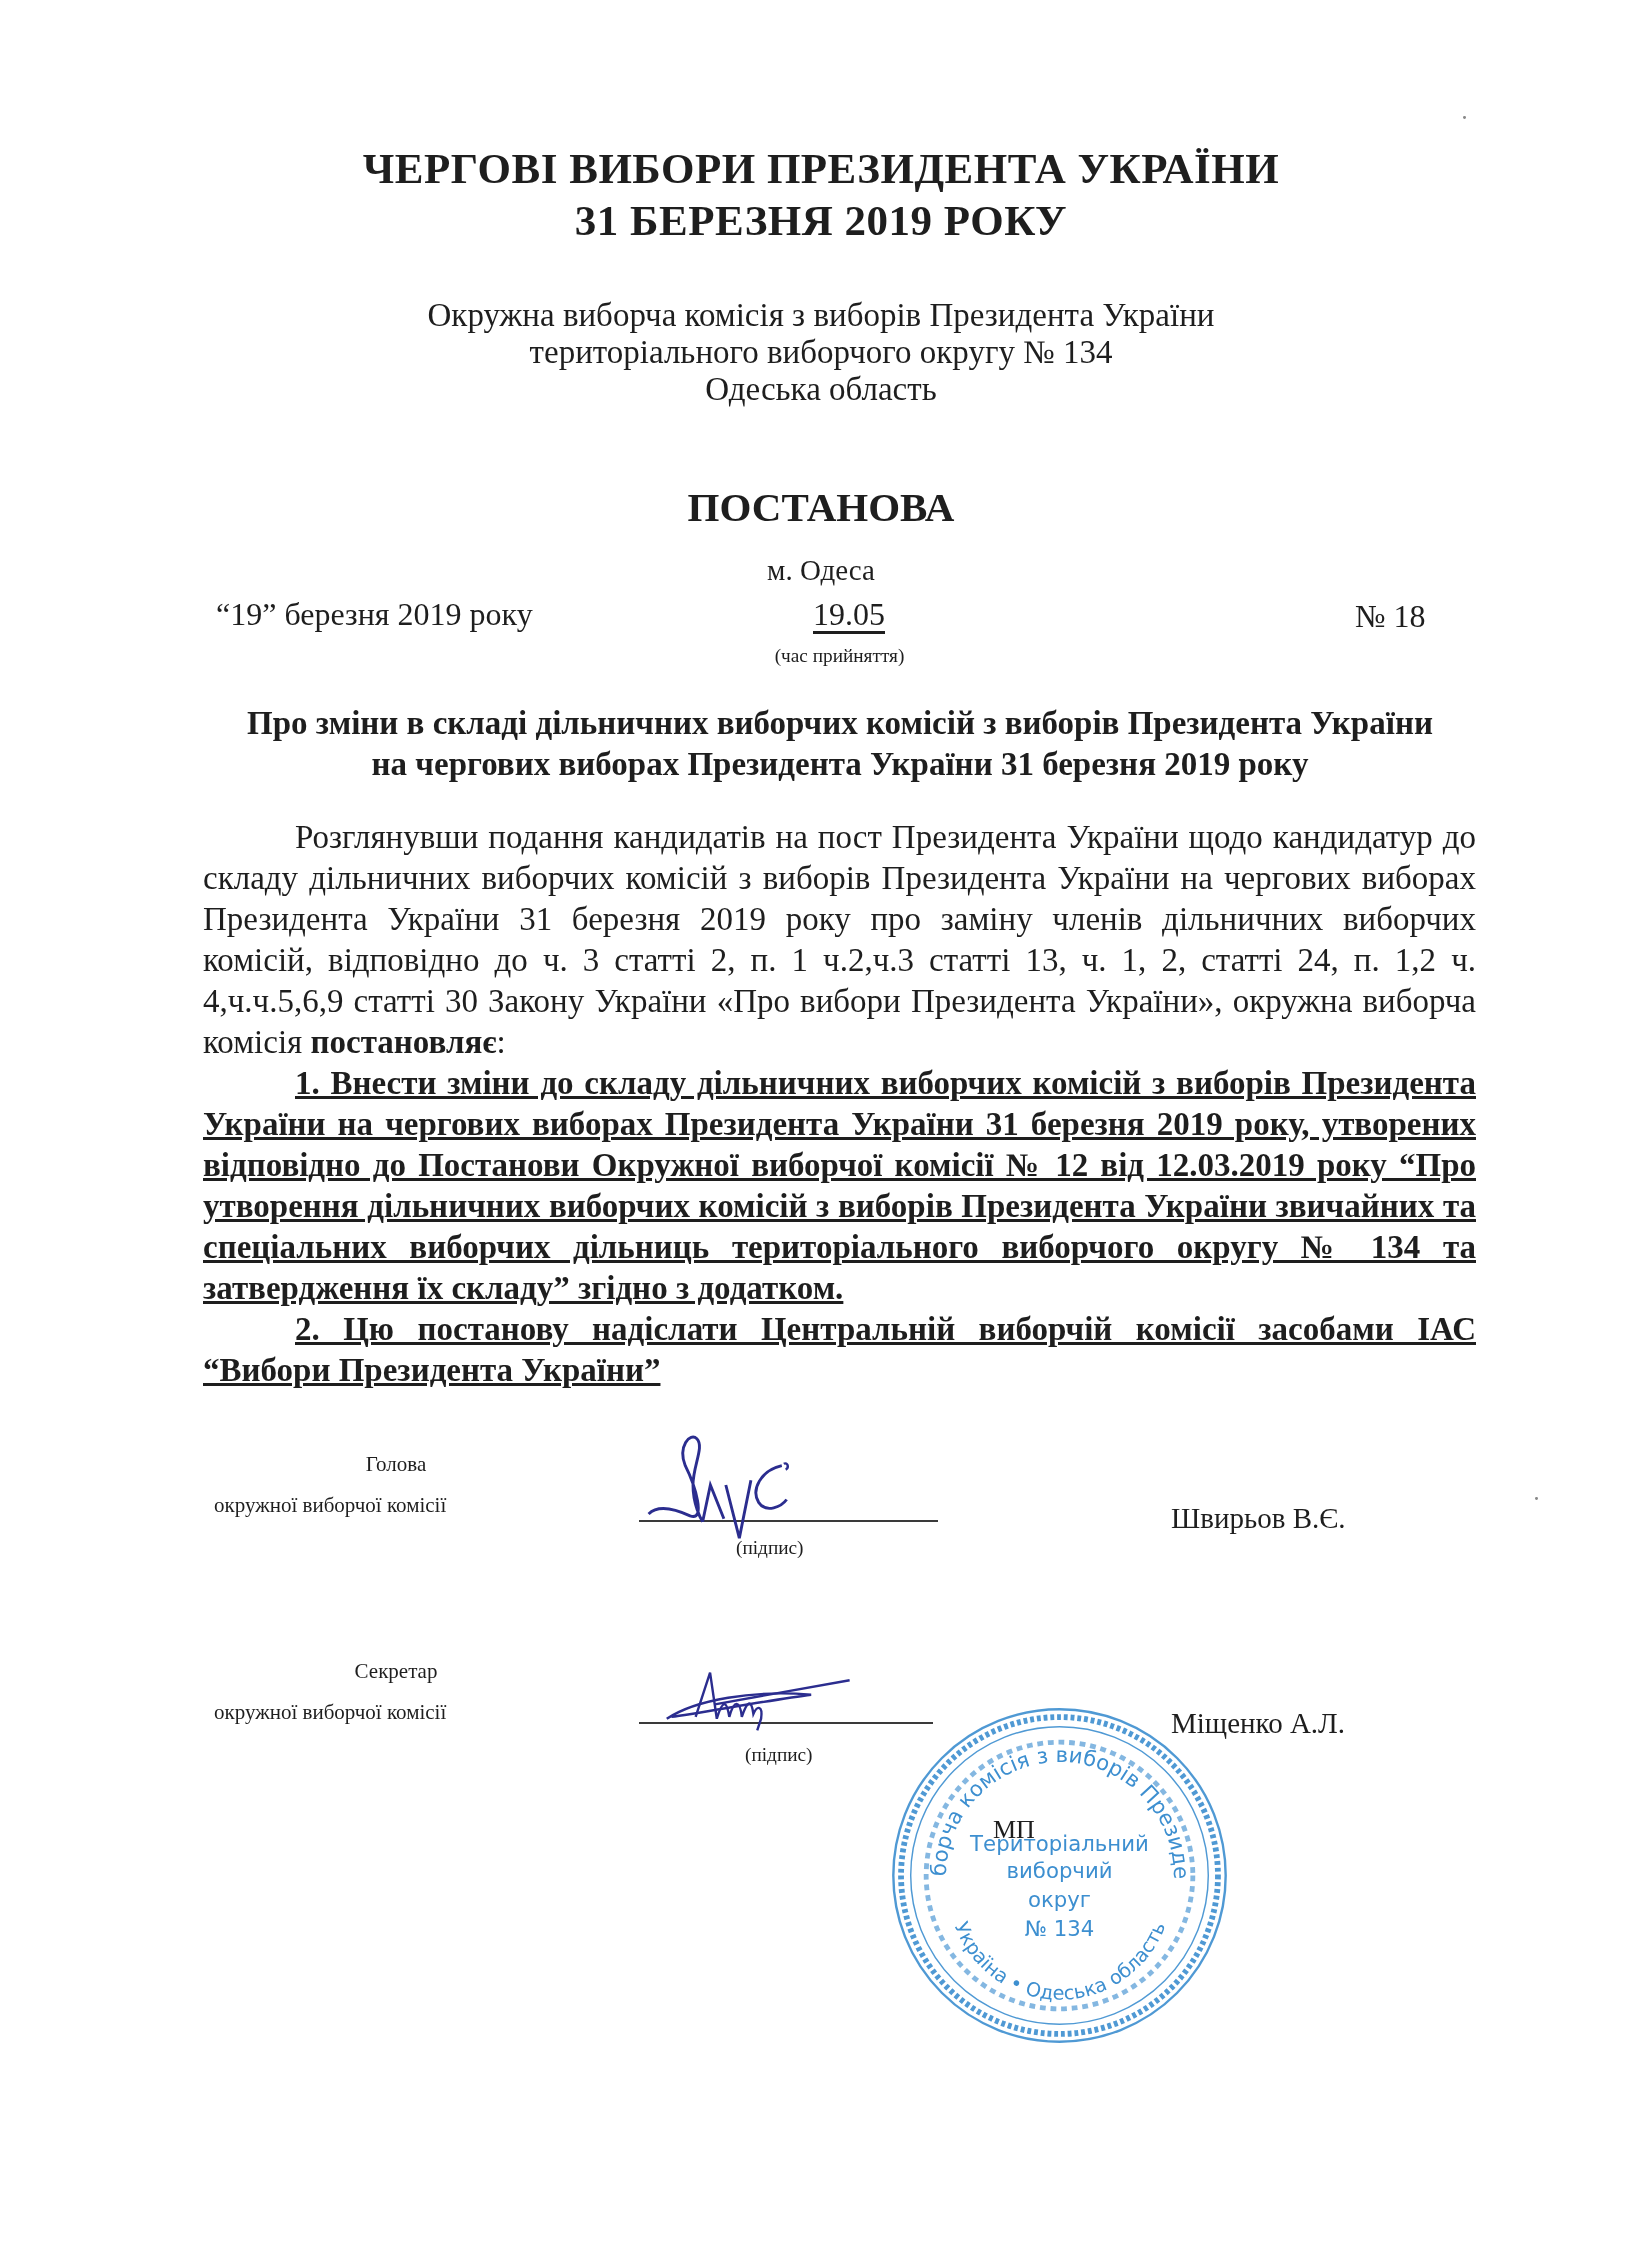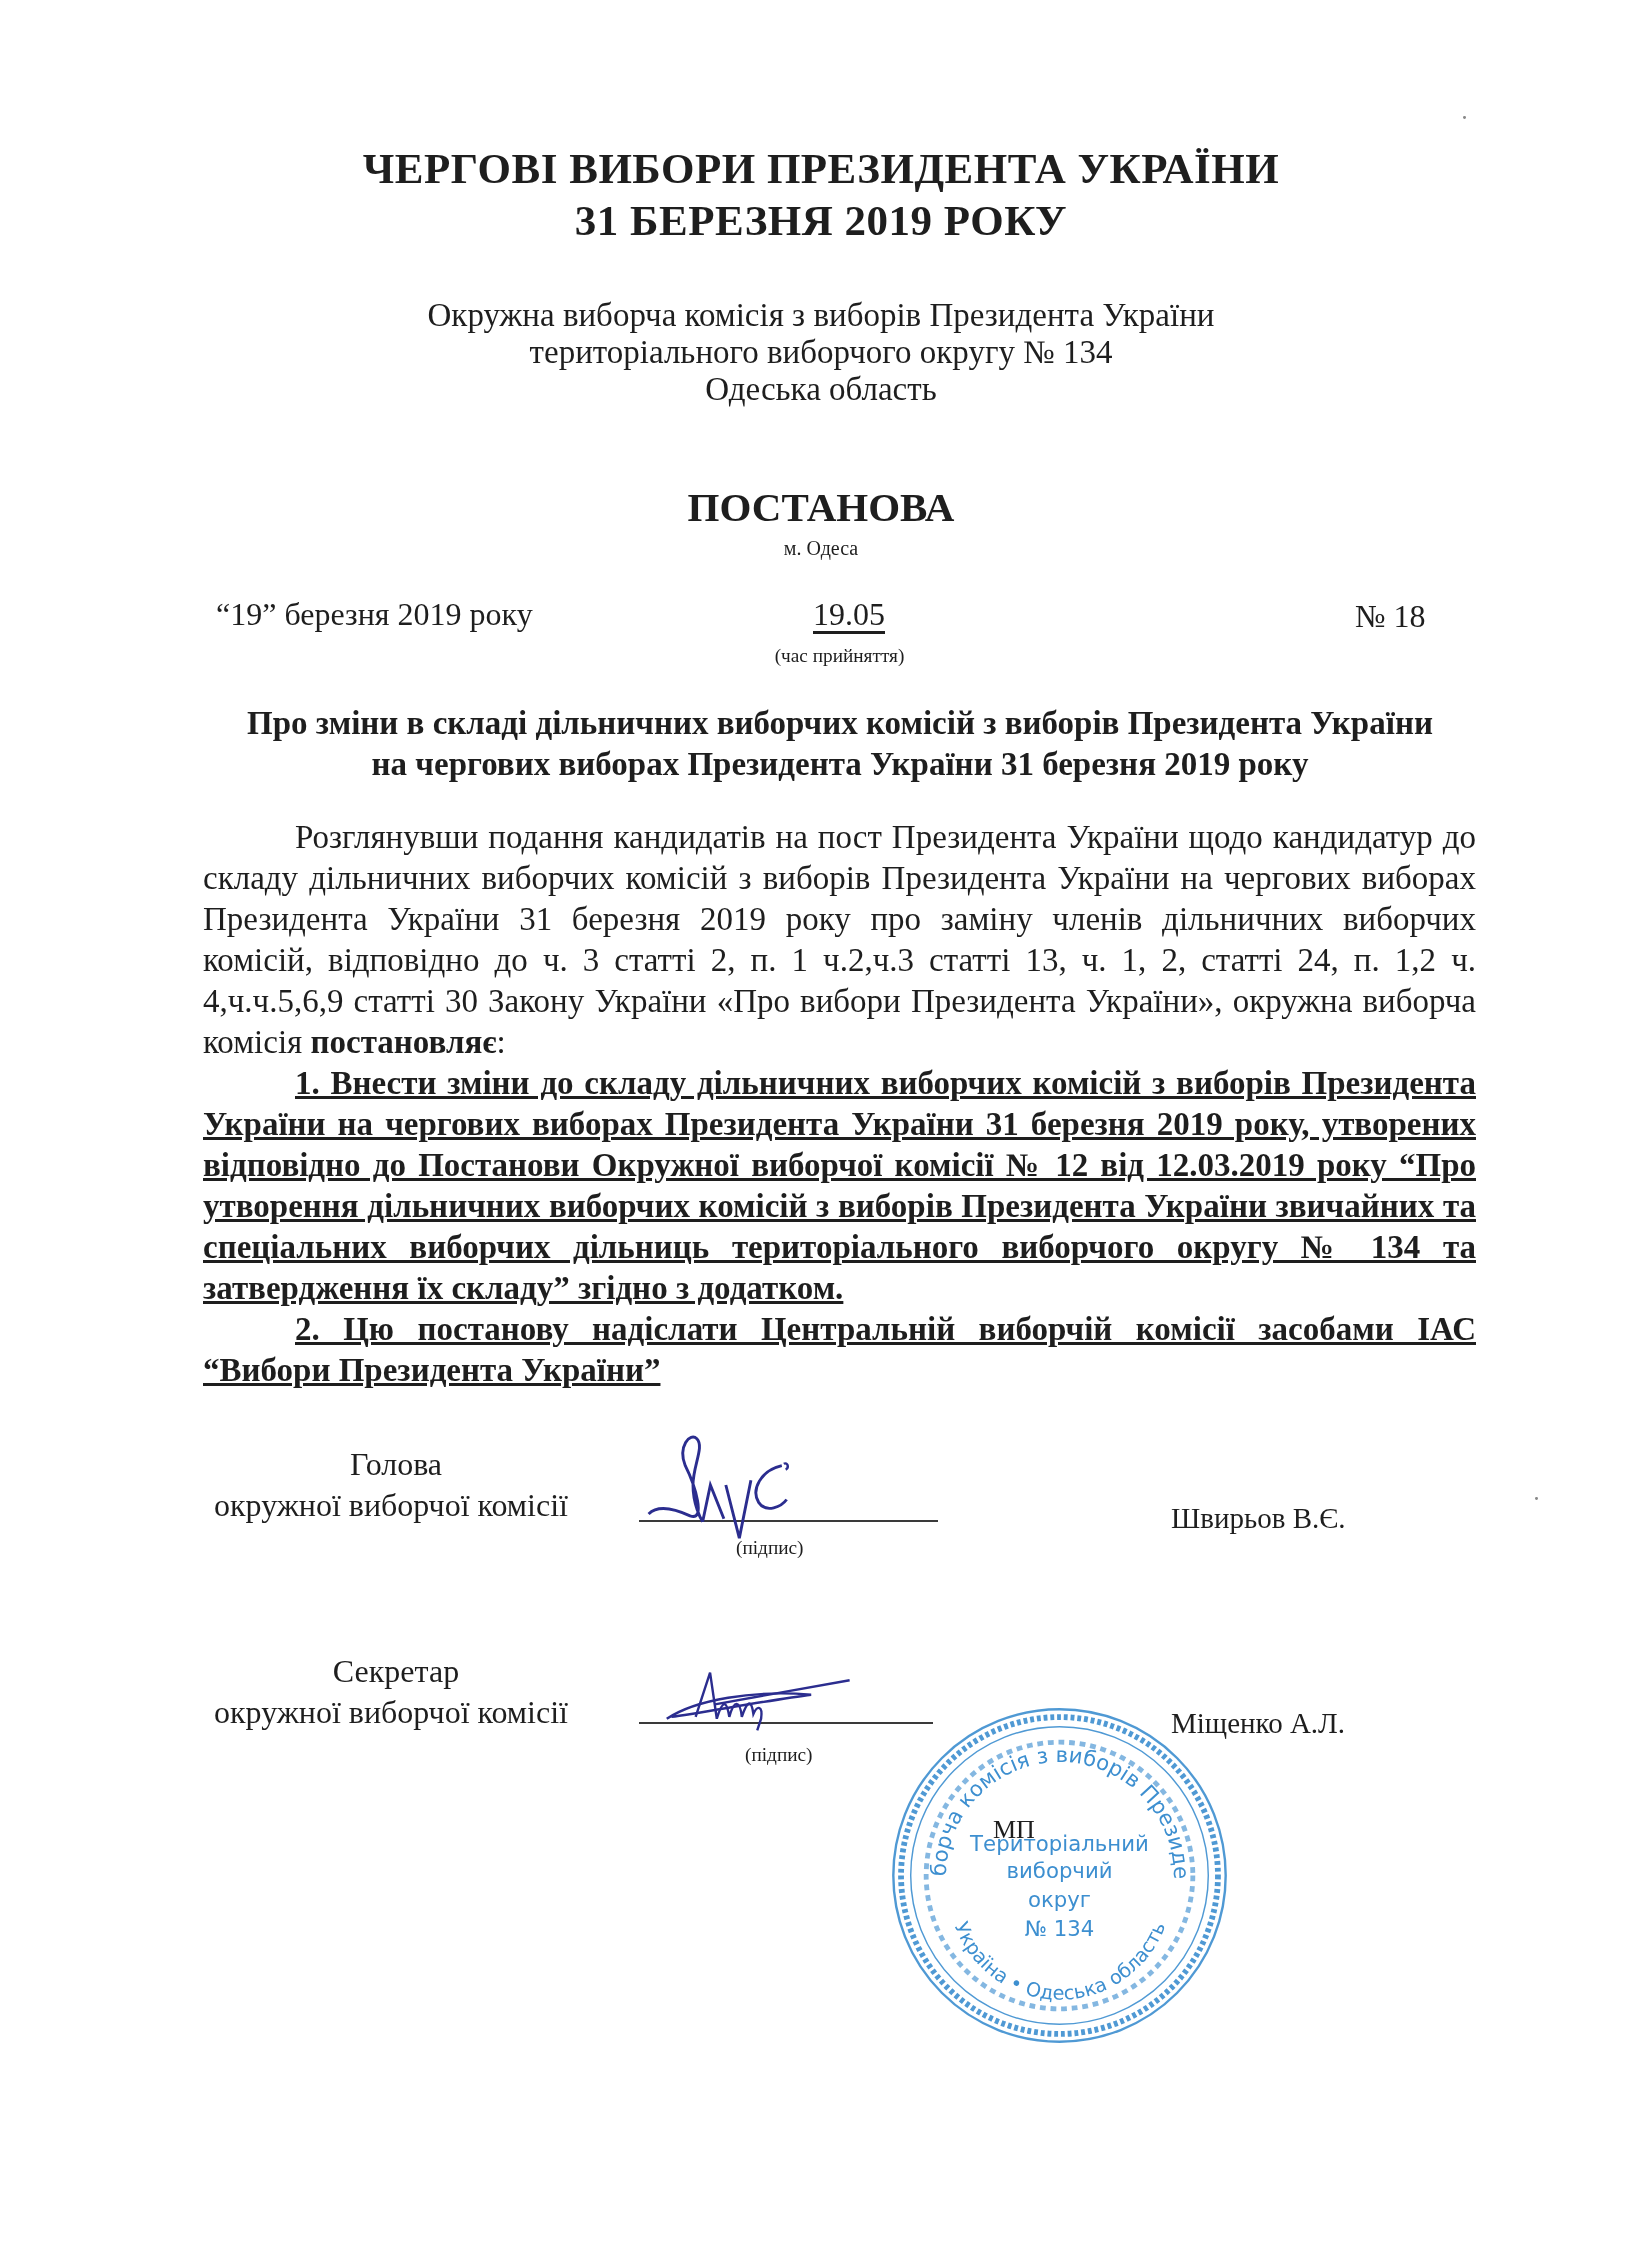--- a/index.html
+++ b/index.html
@@ -4,31 +4,31 @@
   <style>
     html, body { margin: 0; padding: 0; background: #ffffff; }
     body { width: 1641px; height: 2257px; position: relative; overflow: hidden;
            font-family: "Liberation Serif", "DejaVu Serif", serif; color: #1e1e1e; }
     .page { position: absolute; left: 0; top: 0; width: 1641px; height: 2257px; }
     .abs { position: absolute; }
     .center { text-align: center; }
     .election-title { left: 290px; width: 1062px; top: 143px; font-weight: bold; font-size: 43px; line-height: 52px; letter-spacing: 0.5px; font-family: Liberation Serif, serif; }
     .commission { left: 290px; width: 1062px; top: 297px; font-size: 33px; line-height: 37px; }
     .doc-type { left: 483px; width: 676px; top: 483px; font-weight: bold; font-size: 41px; }
-    .city { left: 483px; width: 676px; top: 537px; font-size: 20px; }
+    .city { left: 483px; width: 676px; top: 554px; font-size: 29px; }
     .date { left: 216px; top: 596px; font-size: 32px; }
     .time { left: 813px; top: 596px; font-size: 32px; text-decoration: underline; text-underline-offset: 5.8px; }
     .time-caption { left: 714px; width: 251px; top: 645px; font-size: 19.3px; text-align: center; }
     .doc-number { left: 1355px; top: 598px; font-size: 32px; }
     .subject { left: 203px; width: 1274px; top: 703px; font-weight: bold; font-size: 33px; line-height: 41px; text-align: center; }
     .body-text { left: 203px; width: 1273px; top: 817px; font-size: 33px; line-height: 41px; text-align: justify; }
     .body-text p { margin: 0; text-indent: 92px; text-align: justify; }
     .body-text p.item { font-weight: bold; text-decoration: underline; }
     .body-text b { font-weight: bold; }
-    .sign-title { font-size: 32px; line-height: 37px; }
+    .sign-title { font-size: 21px; line-height: 37px; }
     .sign-line { height: 1.9px; background: #3a3a3a; }
     .sign-caption { font-size: 19.3px; text-align: right; }
     .sign-name { font-size: 29px; }
     .stamp { left: 888px; top: 1704px; width: 343px; height: 343px; }
     .mp { left: 993px; top: 1815px; font-size: 26px; }
     .speck { position: absolute; width: 2.9px; height: 2.9px; background: #888; border-radius: 50%; }
   </style>
 </head>
 <body>
 

